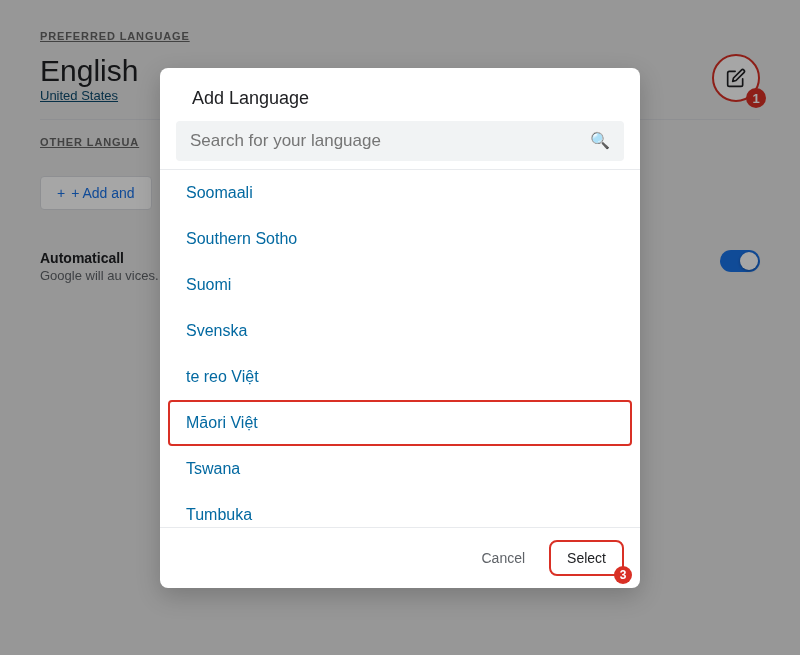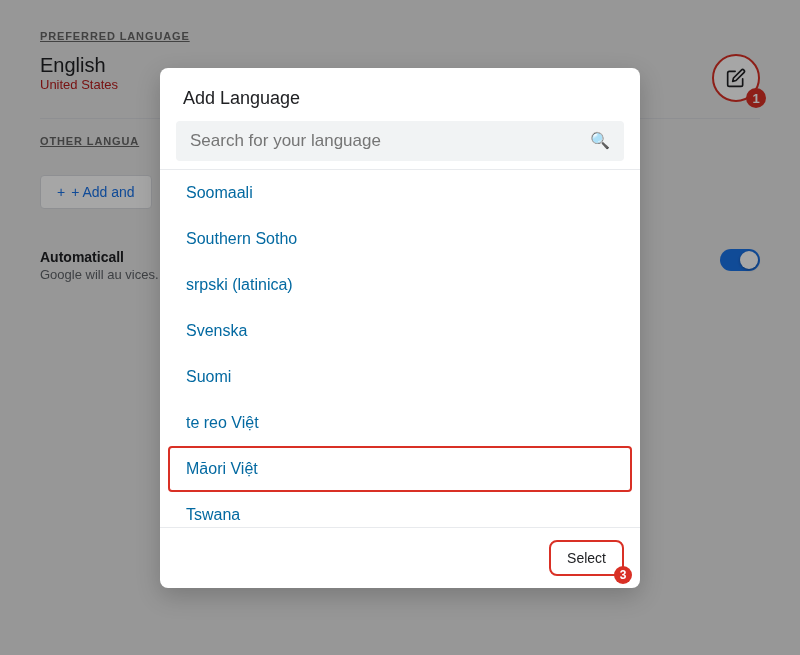--- a/index.html
+++ b/index.html
@@ -29,28 +29,29 @@
     }
 
     .preferred-lang-row {
       display: flex;
       align-items: flex-start;
       justify-content: space-between;
       margin-bottom: 16px;
     }
 
     .lang-info h2 {
-      font-size: 20px;
+      font-size: 30px;
       font-weight: 400;
       color: #202124;
     }
 
     .lang-info p {
       font-size: 13px;
-      color: #b91c1c;
+      color: #0c4a6e;
+      text-decoration: underline;
     }
 
     .edit-btn-container {
       position: relative;
     }
 
     .edit-btn {
       width: 48px;
       height: 48px;
       border-radius: 50%;
@@ -168,21 +169,21 @@
       border-radius: 8px;
       width: 480px;
       max-height: 520px;
       box-shadow: 0 8px 24px rgba(0,0,0,0.2);
       display: flex;
       flex-direction: column;
       overflow: hidden;
     }
 
     .modal-header {
-      padding: 20px 23px 12px;
+      padding: 20px 32px 12px;
     }
 
     .modal-title {
       font-size: 18px;
       font-weight: 500;
       color: #202124;
     }
 
     .search-bar {
       margin: 0 16px 8px;
@@ -341,29 +342,29 @@
 
     <div class="search-bar">
       <input class="search-input" type="text" placeholder="Search for your language" style="">
       <span class="search-icon">🔍</span>
     </div>
 
     <div class="language-list">
 
     <div class="lang-item">Soomaali</div>
         <div class="lang-item">Southern Sotho</div>
-        <div class="lang-item">srpski (latinica)</div>
+        <div class="lang-item">Suomi</div>
         <div class="lang-item">Svenska</div>
-        <div class="lang-item">Suomi</div>
         <div class="lang-item">te reo Việt</div>
         <div class="lang-item selected" style="position: relative;">Māori Việt</div>
         <div class="lang-item">Tswana</div>
         <div class="lang-item">Tumbuka</div>
       </div>
 
     <div class="modal-footer">
+      <button class="btn-cancel">Cancel</button>
       <button class="btn-select">
         <span>Select</span>
         <div class="step-badge-footer">3</div>
       </button>
     </div>
   </div>
 </div>
 
 </body></html>

